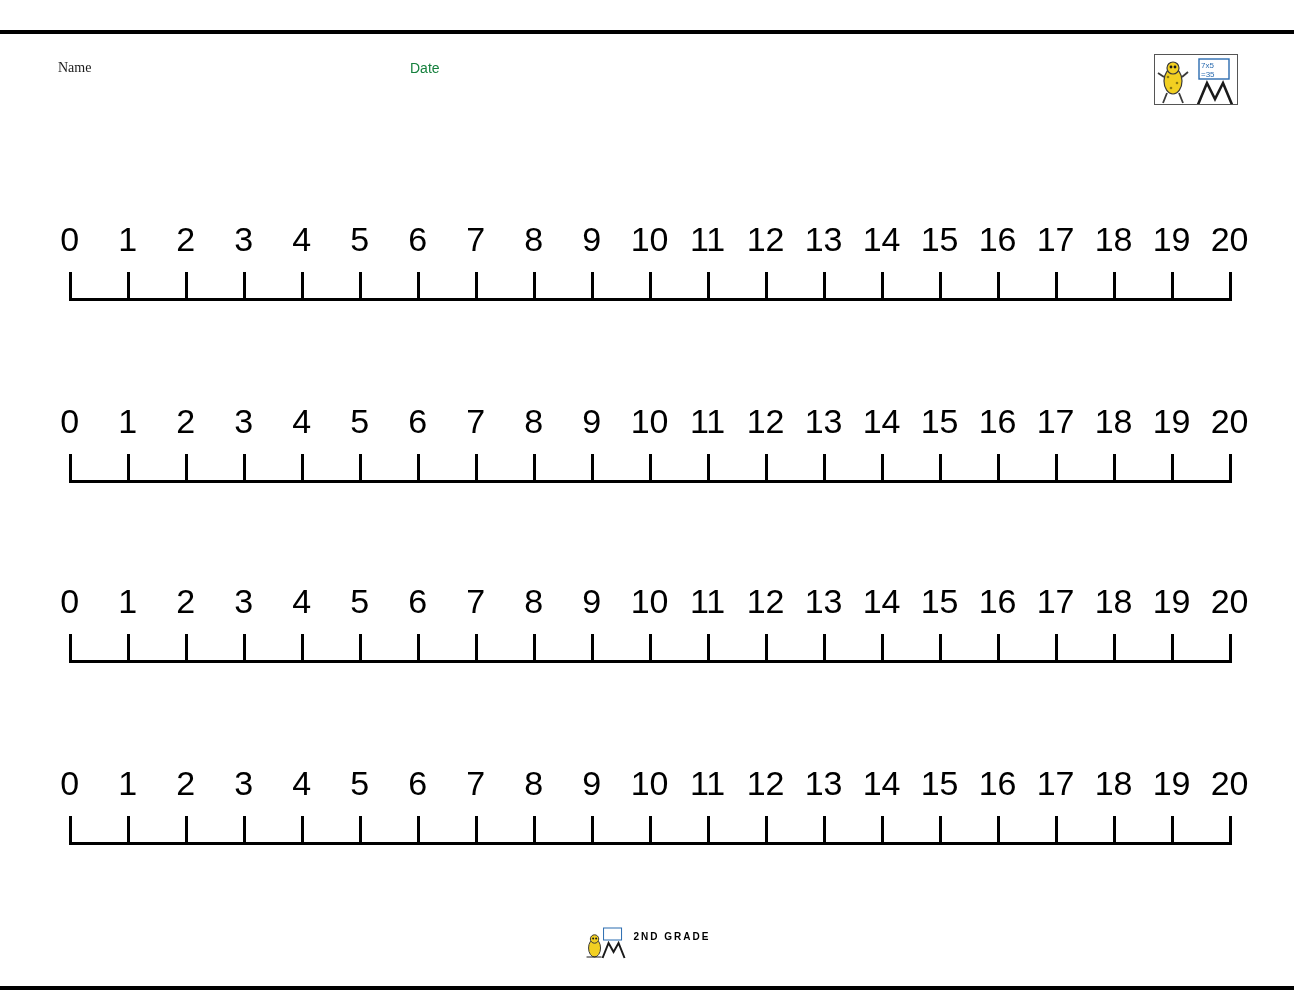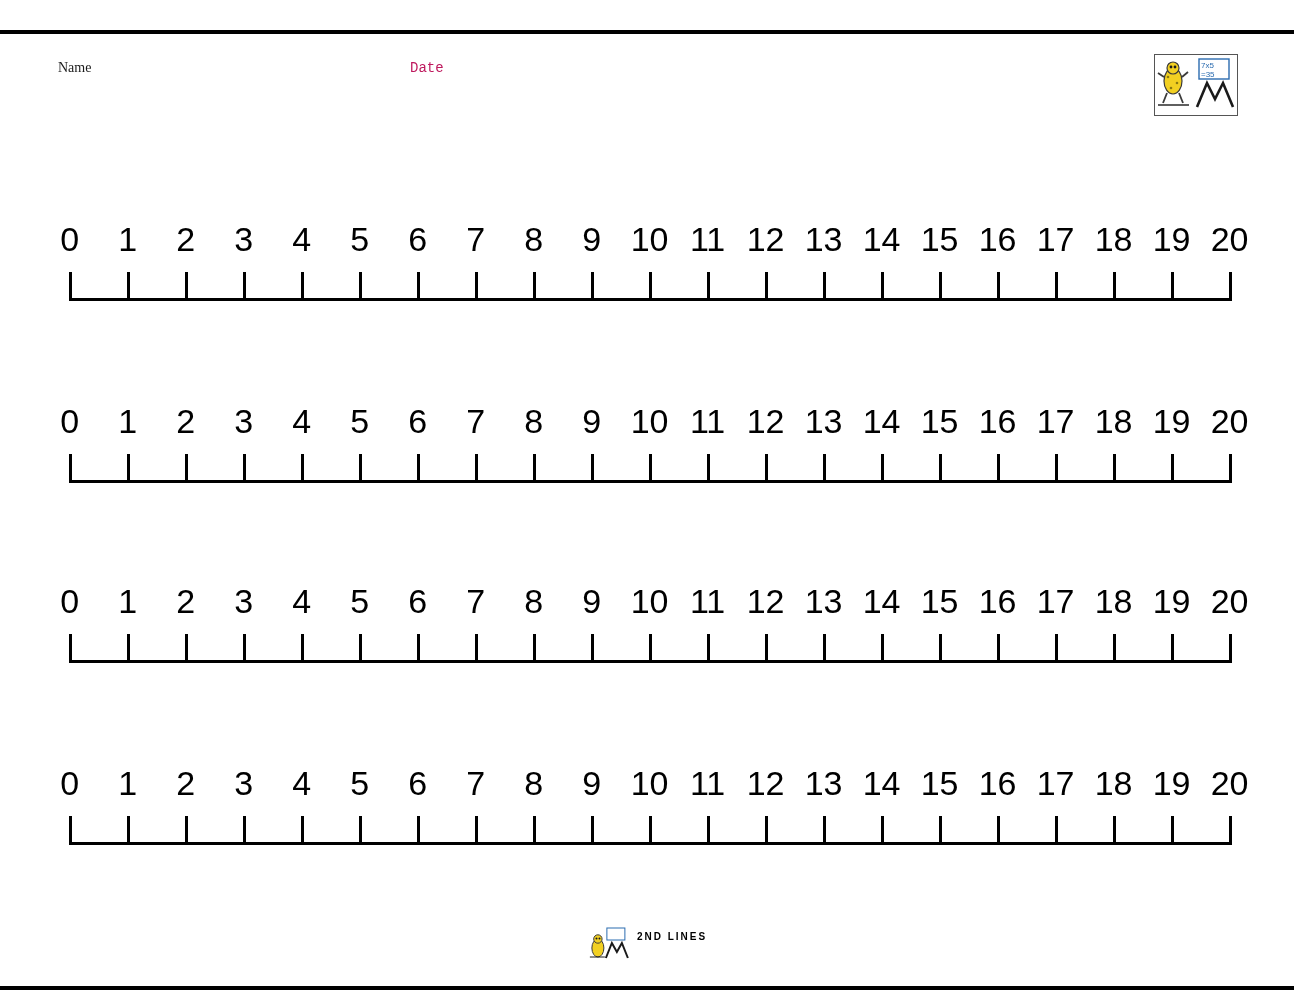--- a/index.html
+++ b/index.html
@@ -51,42 +51,42 @@
     top: 0;
     font-size: 14px;
     color: #1a1a1a;
     font-family: "Liberation Serif", serif;
   }
   .hdr-date {
     position: absolute;
     left: 410px;
     top: 0;
     font-size: 14px;
-    color: #be185d;
-    font-family: Liberation Mono, monospace;
+    color: #15803d;
+    font-family: Liberation Sans, sans-serif;
   }
 
   .title {
     position: absolute;
     left: 58px;
     top: 72px;
     font-family: "Liberation Serif", serif;
     font-size: 25px;
     letter-spacing: 0.4px;
     color: #2f5f96;
     white-space: nowrap;
   }
 
   
   .logo-box {
     position: absolute;
     right: 56px;
     top: 20px;
     width: 84px;
-    height: 62px;
+    height: 51px;
     border: 1px solid #555555;
     background: #ffffff;
     box-sizing: border-box;
     overflow: hidden;
   }
   .logo-box svg { display: block; }
 
   
   .numline {
     position: absolute;
@@ -416,18 +416,18 @@
           <ellipse cx="11" cy="24" rx="6" ry="9" fill="#f2d022" stroke="#3b3b3b" stroke-width="1"></ellipse>
           <circle cx="11" cy="15" r="4.2" fill="#f2d022" stroke="#3b3b3b" stroke-width="1"></circle>
           <circle cx="9.6" cy="14.4" r="1" fill="#1a1a1a"></circle>
           <circle cx="12.6" cy="14.4" r="1" fill="#1a1a1a"></circle>
           <rect x="20" y="4" width="18" height="12" fill="#ffffff" stroke="#2b6cb0" stroke-width="1"></rect>
           <g stroke="#1a1a1a" stroke-width="2" fill="none">
             <path d="M19 34 L25 19 L30 28 L35 19 L41 34"></path>
           </g>
           <path d="M3 33 L18 33" stroke="#1a1a1a" stroke-width="1" fill="none"></path>
         </svg>
-        <div class="footer-grade">2ND LINES</div>
+        <div class="footer-grade">2ND GRADE</div>
       </div>
     </div>
 
   </div>
 </div>
 
 </body></html>

